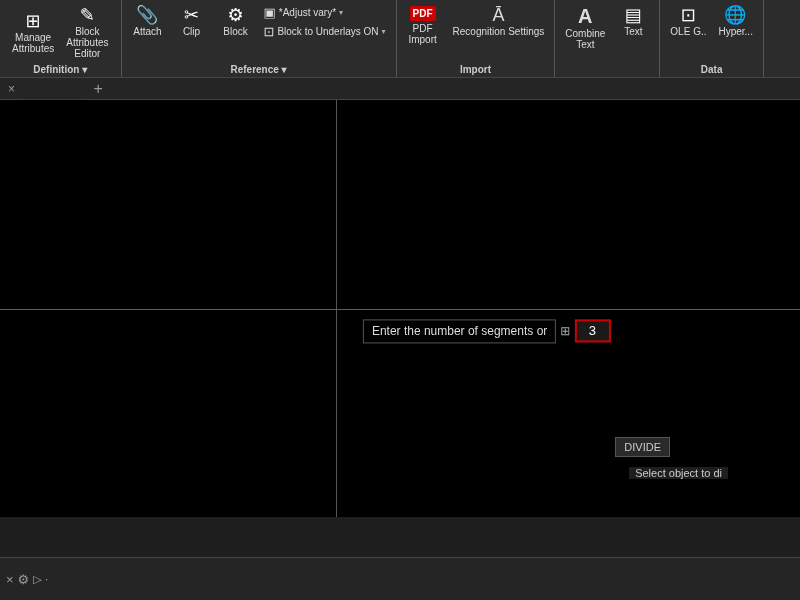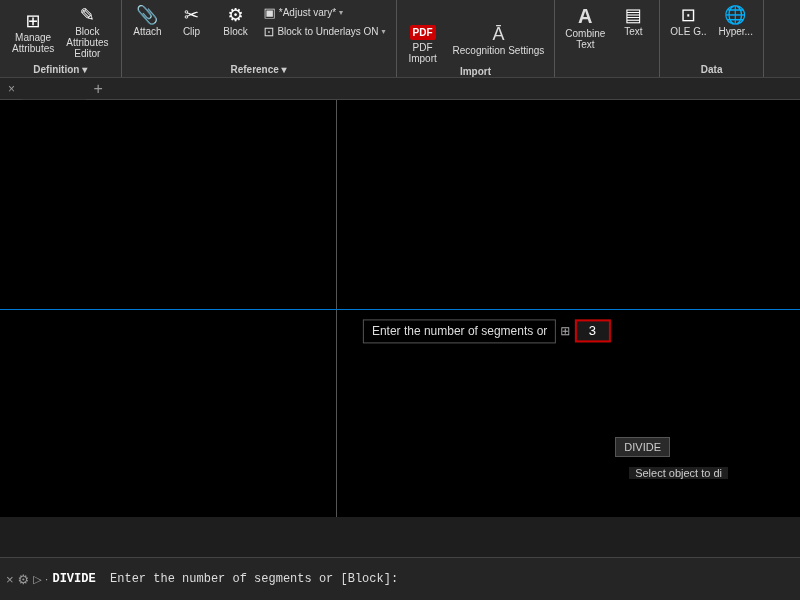--- a/index.html
+++ b/index.html
@@ -330,21 +330,21 @@
           <span class="ribbon-small-icon">⊡</span>
           <span>Block to Underlays ON</span>
           <span class="dropdown-arrow">▾</span>
         </div>
       </div>
     </div>
     <div class="ribbon-group-label">Reference ▾</div>
   </div>
 
   <div class="ribbon-group" style="min-width:140px;">
-    <div class="ribbon-row" style="gap:6px; align-items:flex-start;margin-top:19px;">
+    <div class="ribbon-row" style="gap:6px; align-items:flex-start;">
       <div class="ribbon-btn">
         <span class="pdf-icon">PDF</span>
         <div class="label">PDF<br>Import</div>
       </div>
       <div class="ribbon-btn" style="min-width:70px;">
         <div class="icon rec-icon">Ā</div>
         <div class="label">Recognition Settings</div>
       </div>
     </div>
     <div class="ribbon-group-label">Import</div>
@@ -399,17 +399,13 @@
 
   <div class="divide-tooltip">DIVIDE</div>
   <div class="divide-sub">Select object to di</div>
 
 </div>
 
 <div class="status-bar">
   <span class="status-close">×</span>
   <span class="status-icon">⚙</span>
   <span class="status-arrow">▷ ·</span>
-  <span class="status-text">
-    <span class="status-bold">DIVIDE</span>
-    &nbsp;Enter the number of segments or [Block]:
-  </span>
 </div>
 
 </body></html>

